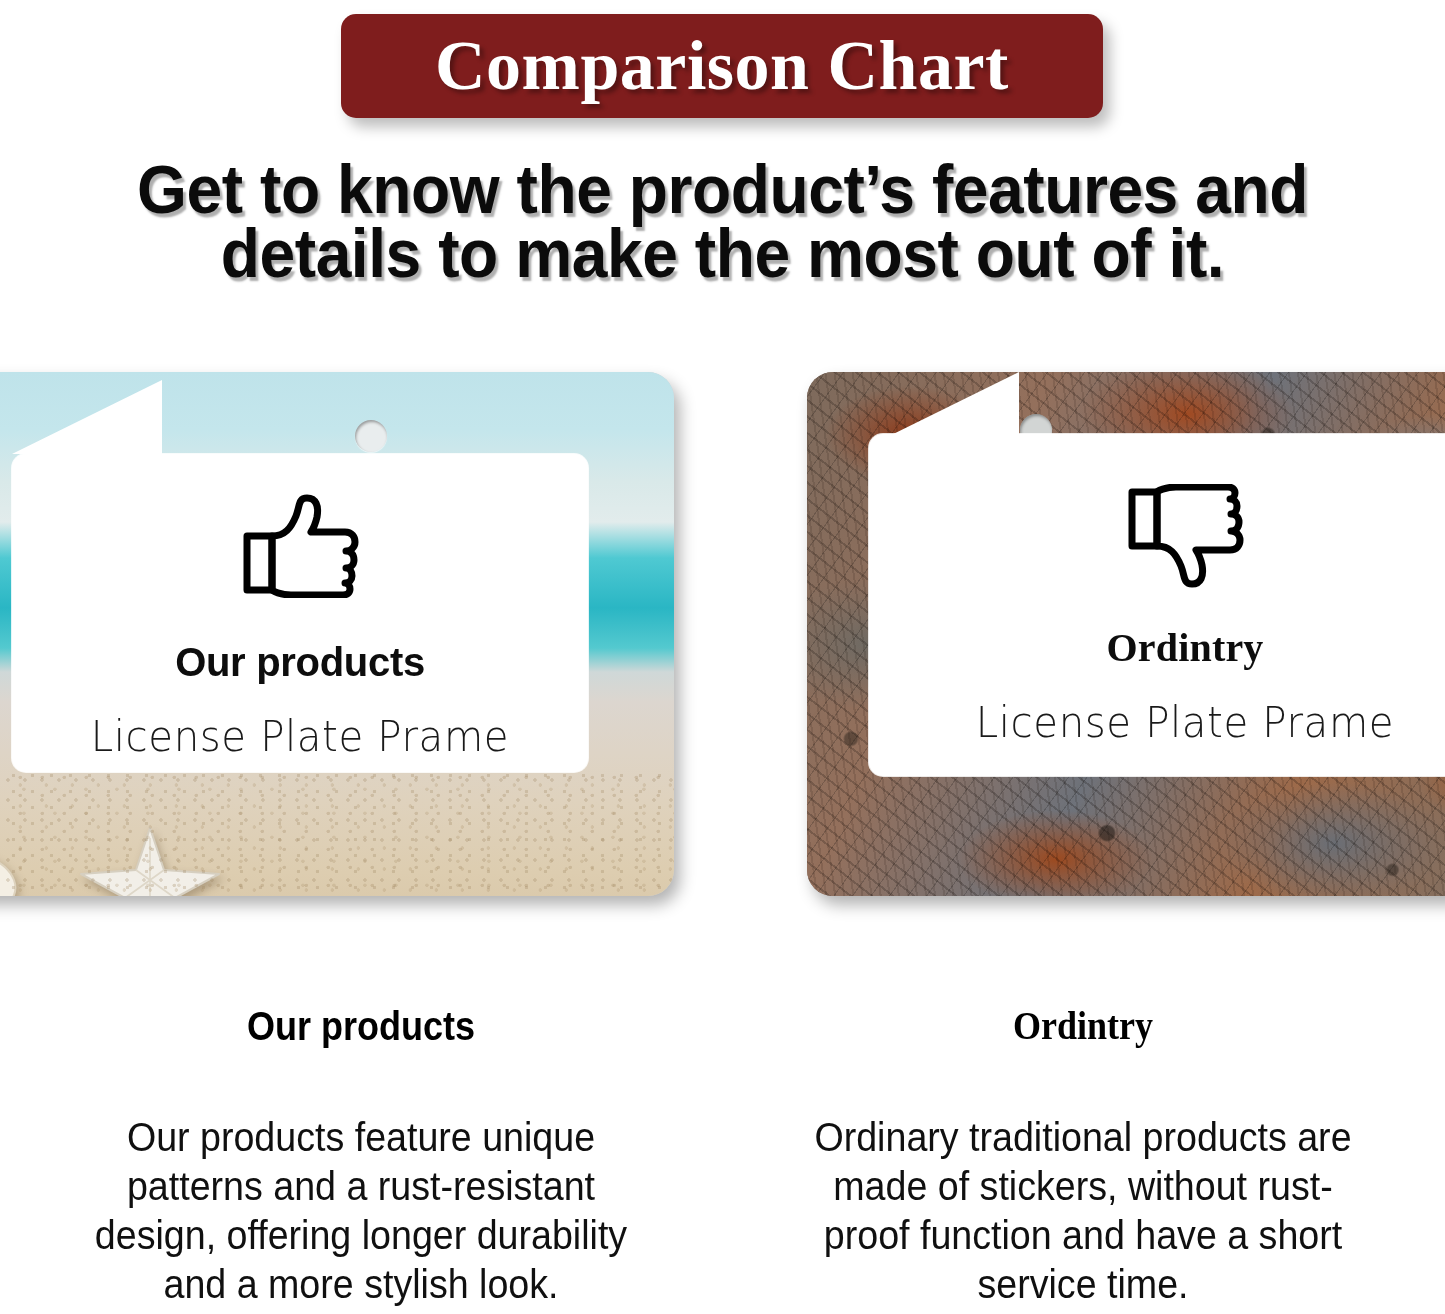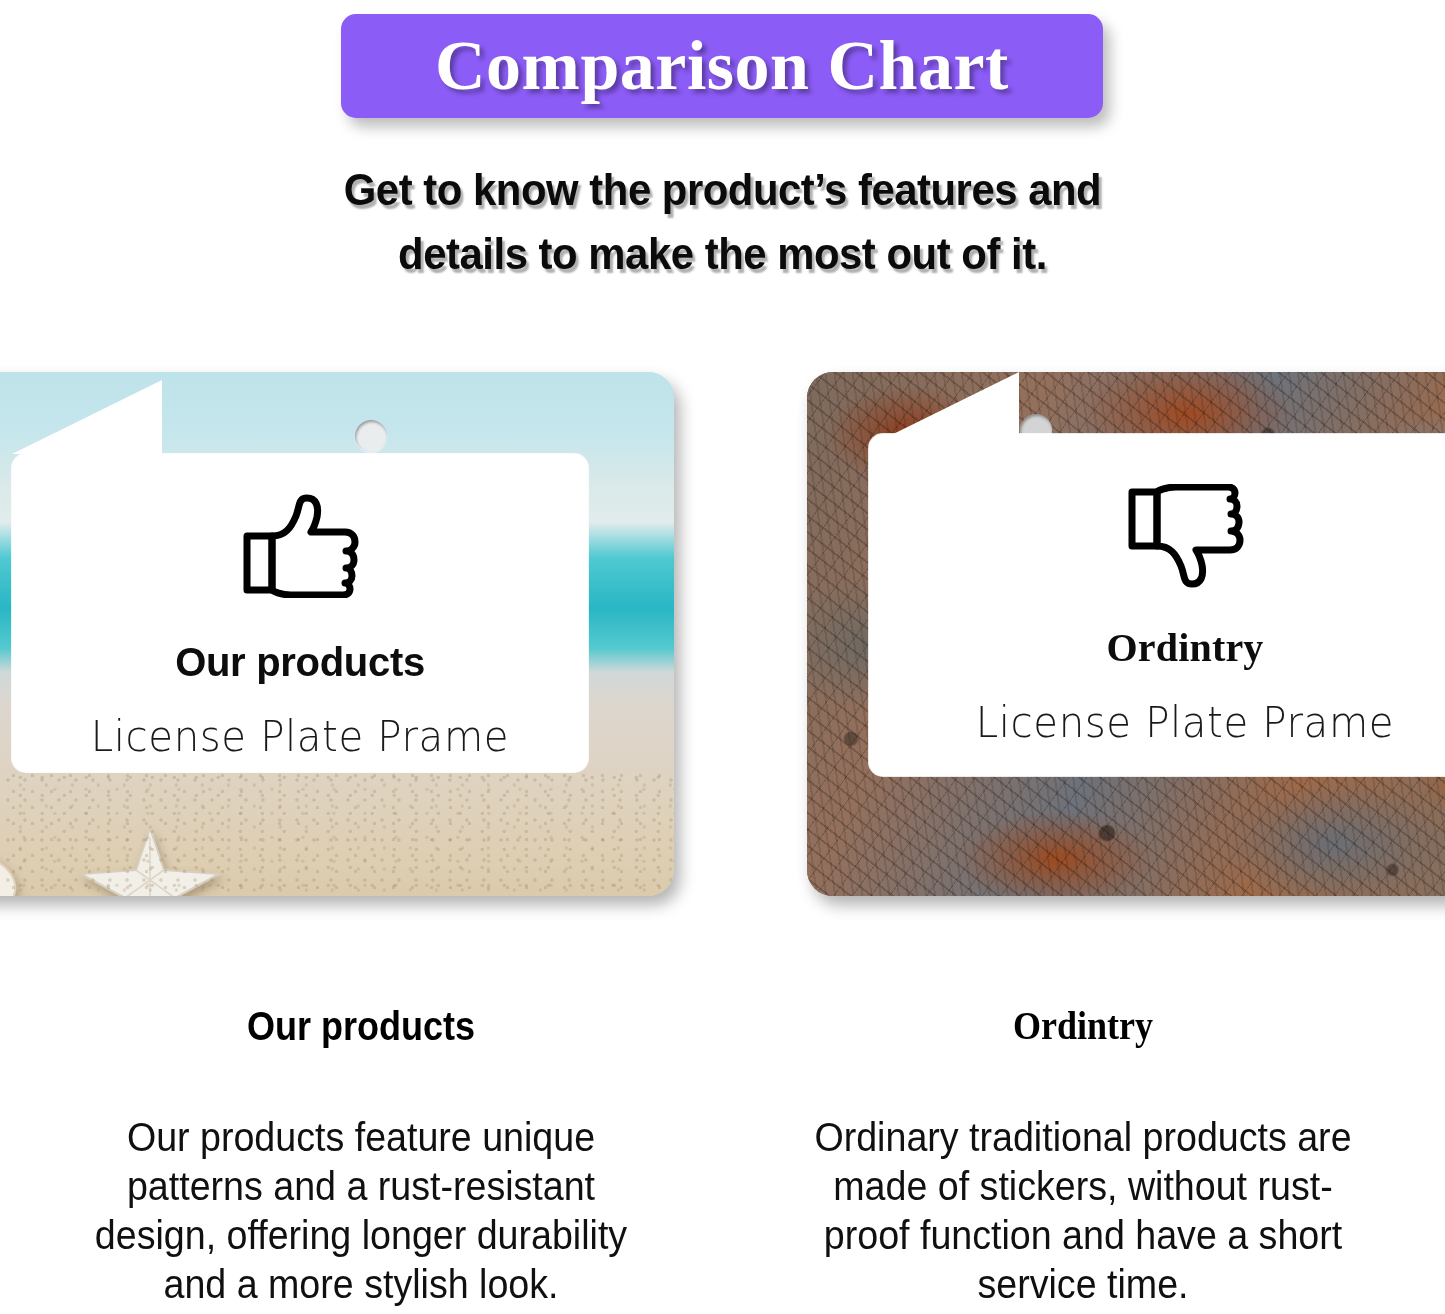--- a/index.html
+++ b/index.html
@@ -22,21 +22,21 @@
     position: absolute;
     top: 0; left: 0; right: 0;
     height: 300px;
   }
   .title-banner {
     position: absolute;
     left: 341px;
     top: 14px;
     width: 762px;
     height: 104px;
-    background: #8b5cf6;
+    background: #7f1d1d;
     border-radius: 15px;
     box-shadow: 7px 9px 14px rgba(0,0,0,0.26);
     display: flex;
     align-items: center;
     justify-content: center;
   }
   .title-banner-text {
     font-family: "Liberation Serif", "DejaVu Serif", serif;
     font-weight: bold;
     font-size: 70px;
@@ -47,21 +47,21 @@
     white-space: nowrap;
   }
 
   .subtitle {
     position: absolute;
     left: 0; right: 0;
     top: 158px;
     text-align: center;
     font-family: "Liberation Sans Narrow", "Liberation Sans", sans-serif;
     font-weight: bold;
-    font-size: 45px;
+    font-size: 69px;
     line-height: 64px;
     color: #0b0b0b;
     letter-spacing: -0.5px;
     text-shadow: 3px 4px 2px rgba(110,110,110,0.55);
   }
   .subtitle .line { display: block; transform: scaleX(0.93); }
 
   
   .frames-row {
     position: absolute;

